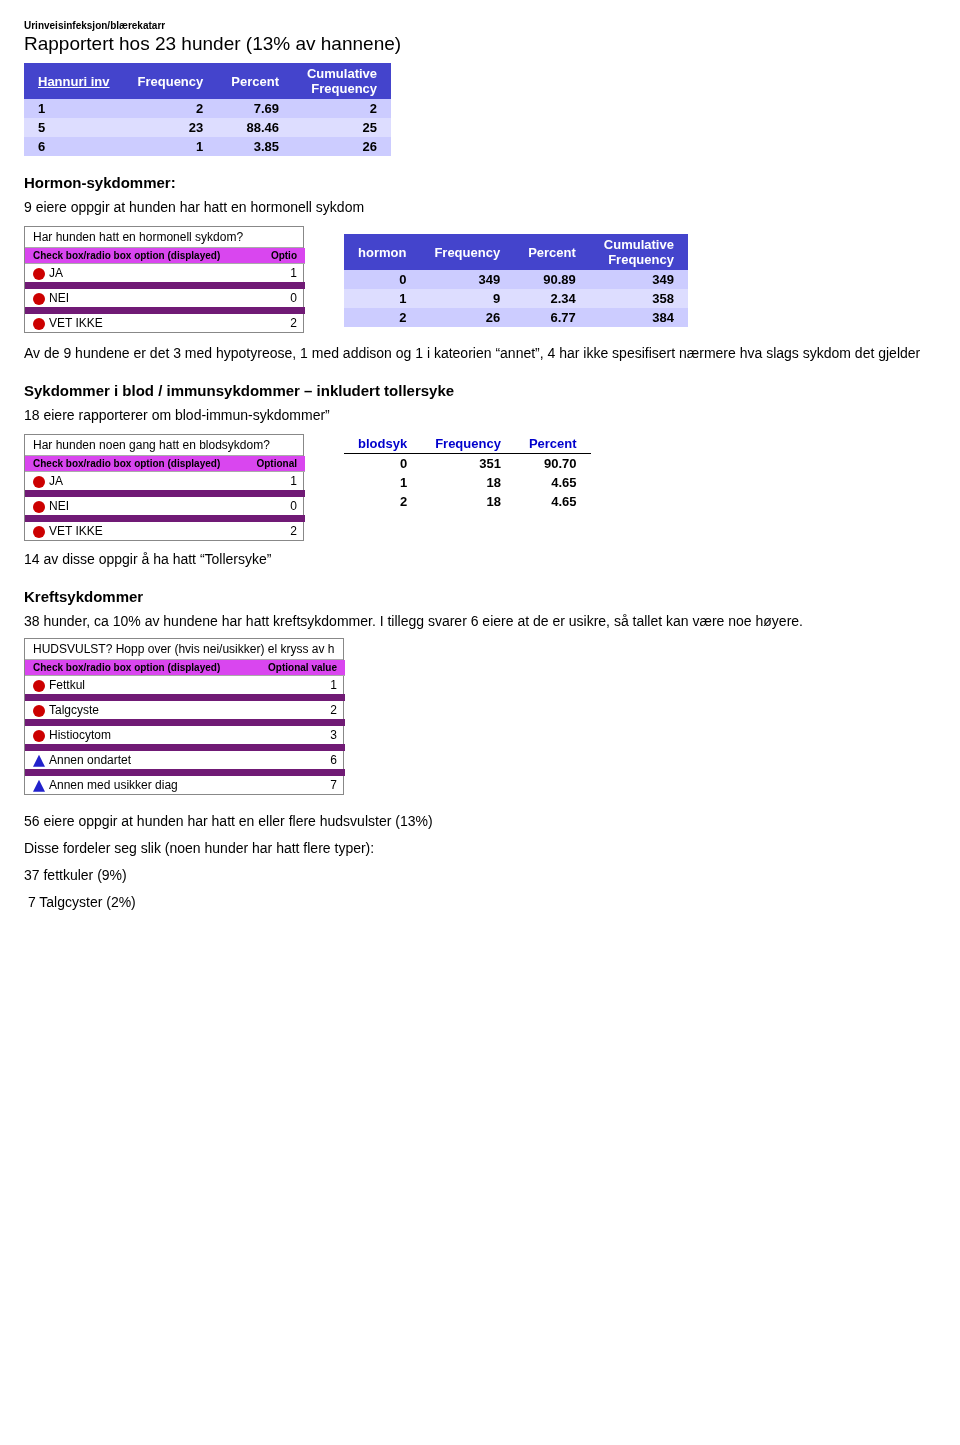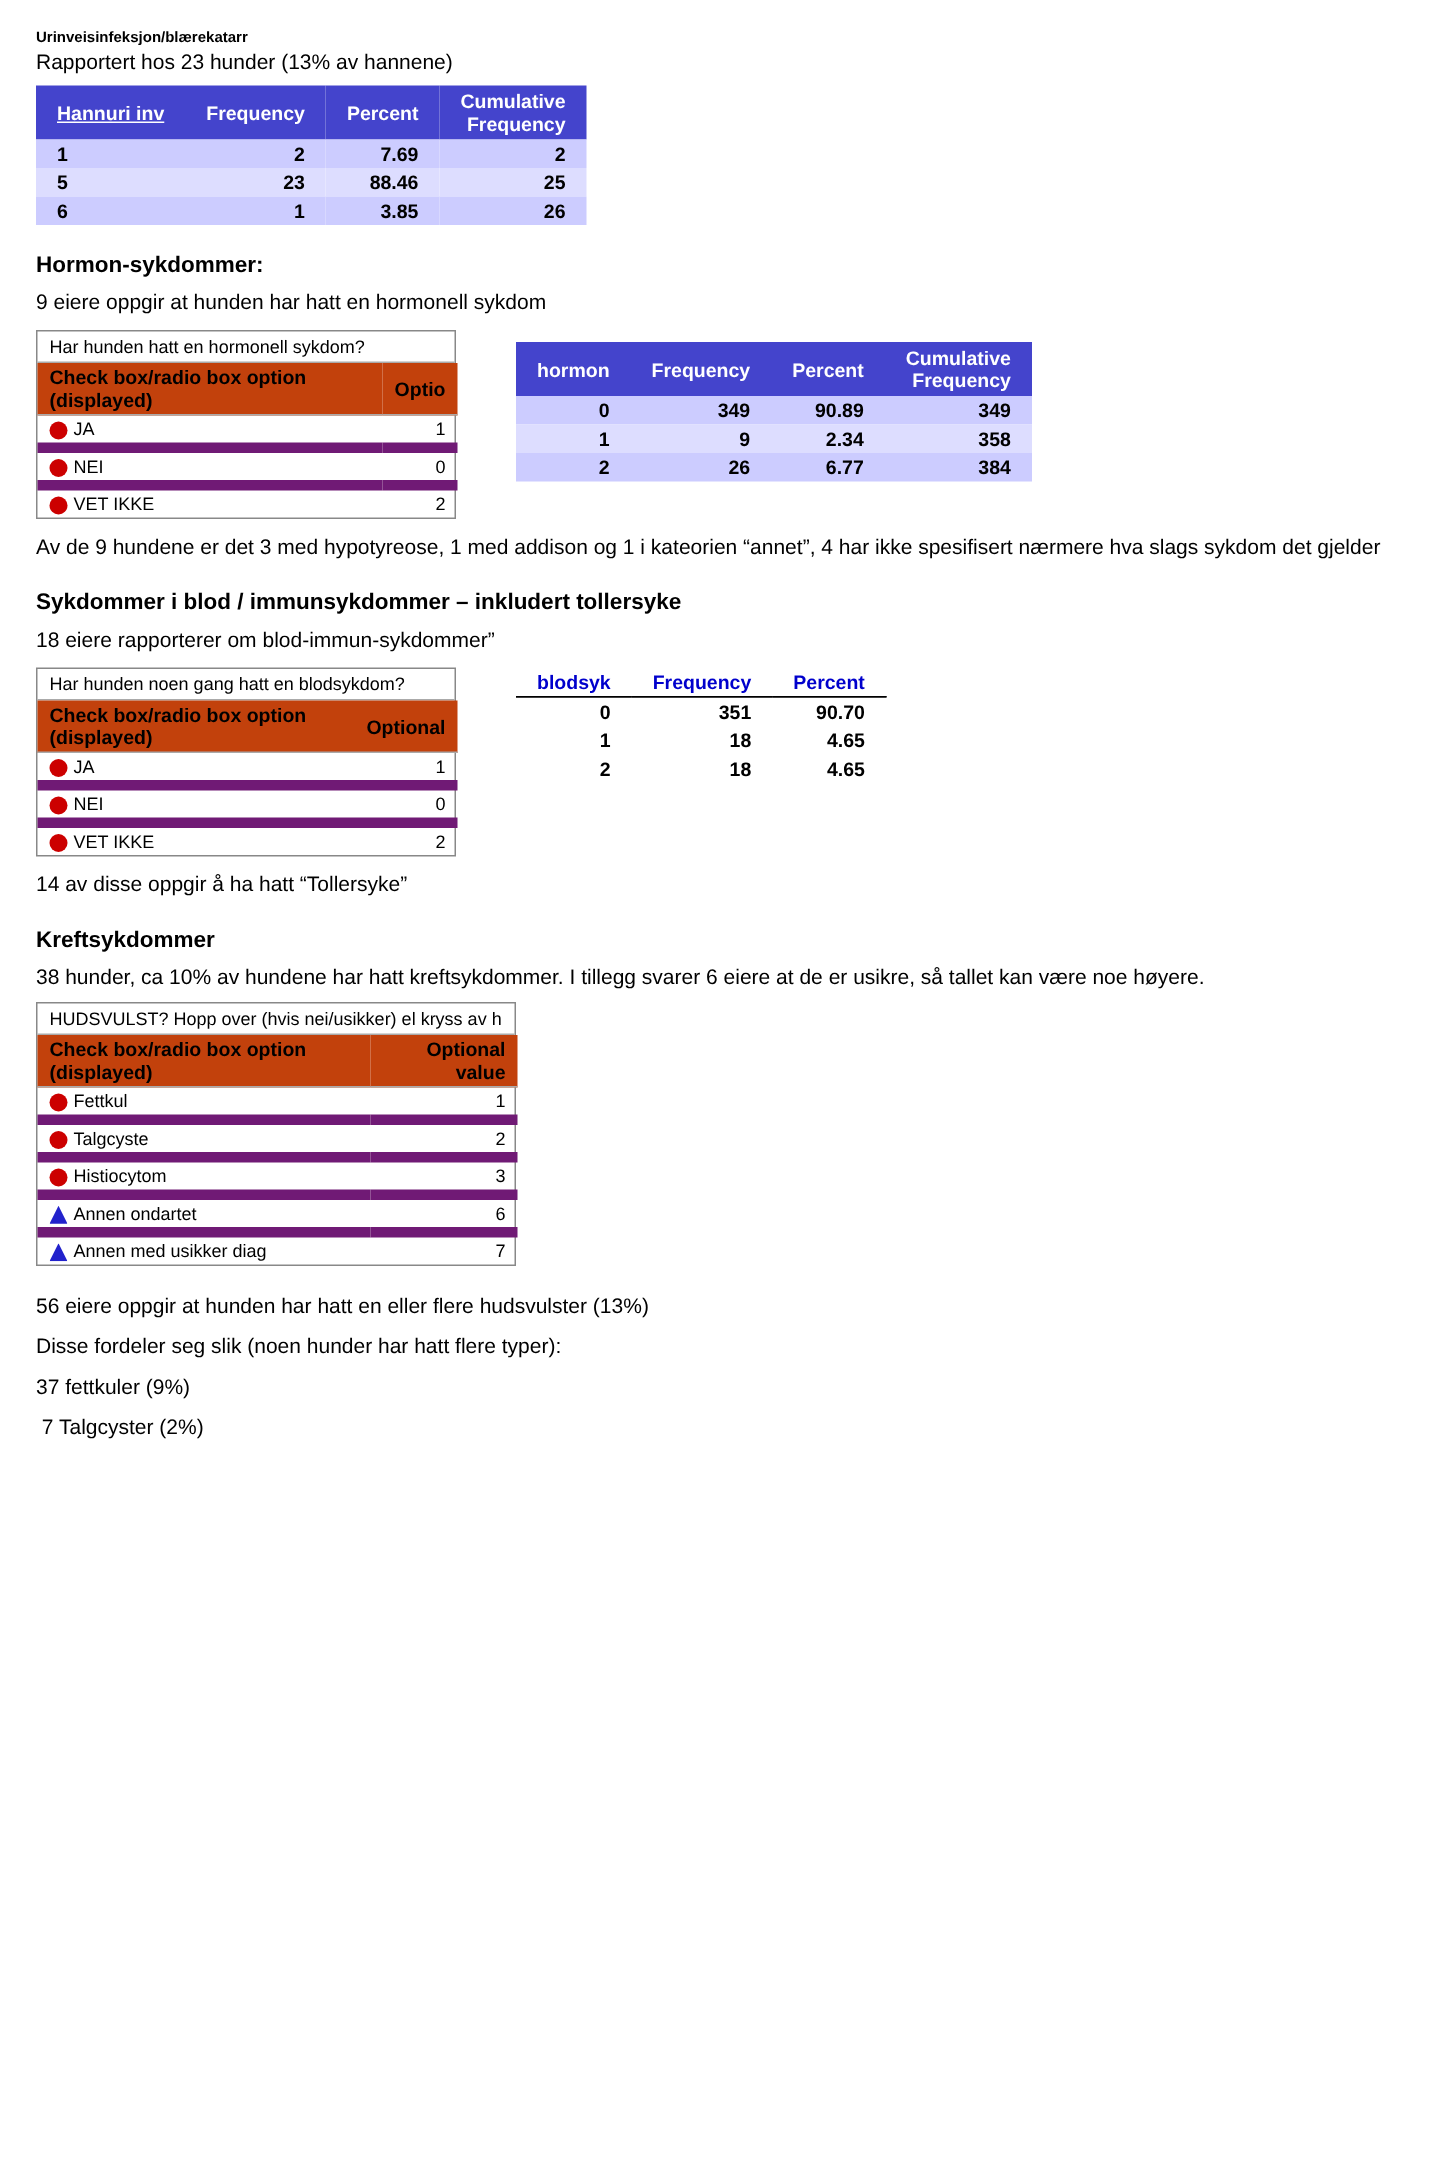--- a/index.html
+++ b/index.html
@@ -22,24 +22,24 @@
       line-height: 1.5;
     }
     .section {
       margin-bottom: 16px;
     }
     .form-table {
       border-collapse: collapse;
       width: 280px;
     }
     .form-table thead th {
-      background: #c2410c;
+      background: #d946ef;
       border-bottom: 1px solid #aaa;
       padding: 2px 8px;
-      font-size: 13px;
+      font-size: 10px;
       text-align: left;
     }
     .form-table thead th.right { text-align: right; }
     .form-table tbody tr td {
       padding: 2px 8px;
       border-bottom: 7px solid #701a75;
       font-size: 12px;
     }
     .form-table tbody tr:last-child td {
       border-bottom: none;
@@ -76,21 +76,21 @@
     .blodsyk-header {
       color: #00c;
       font-weight: bold;
     }
     .urinveisinfeksjon-title {
       font-size: 10px;
       font-weight: bold;
       margin-bottom: 2px;
     }
     .sub-title {
-      font-size: 14px;
+      font-size: 19px;
       margin-bottom: 6px;
     }
     table.urinvei-table {
       border-collapse: collapse;
       font-size: 13px;
       margin: 8px 0;
     }
     table.urinvei-table thead th {
       background: #4444cc;
       color: #fff;

